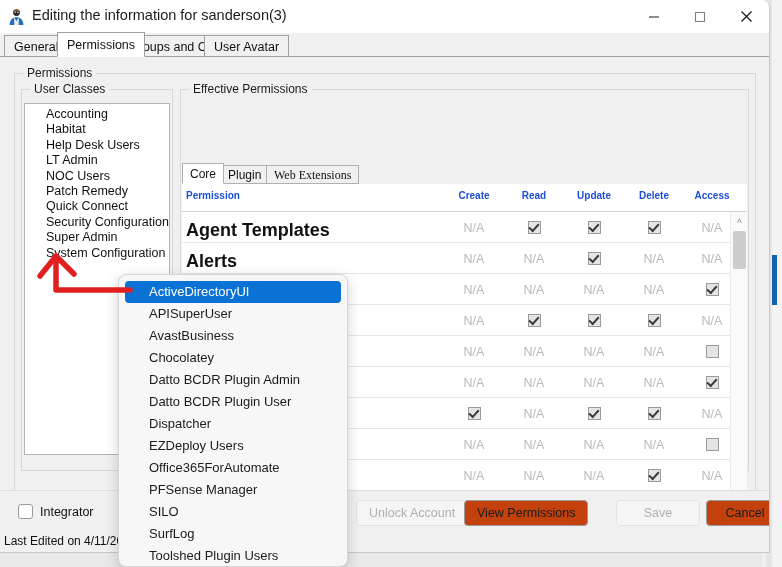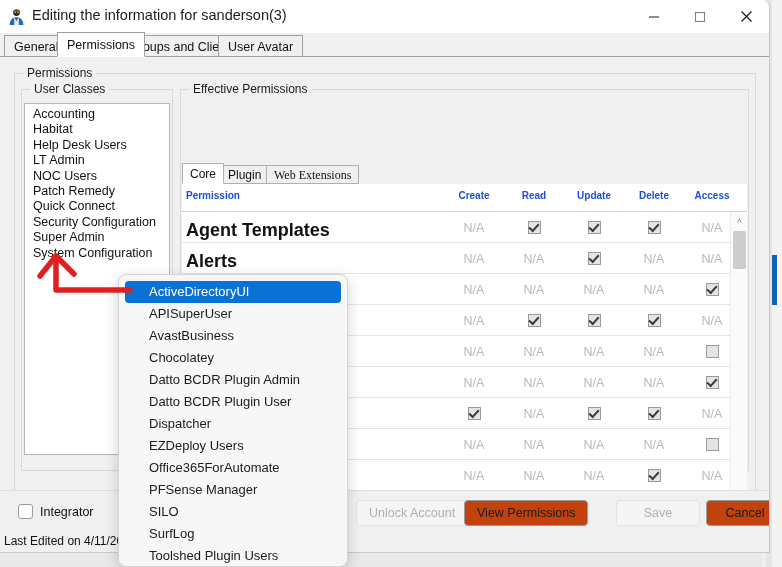--- a/index.html
+++ b/index.html
@@ -121,21 +121,21 @@
   #gb-userclasses { left: 21px; top: 32px; width: 152px; height: 382px; }
   #gb-effective   { left: 180px; top: 32px; width: 569px; height: 382px; }
 
   
   #uclist {
     position: absolute;
     left: 24px; top: 46px;
     width: 146px; height: 352px;
     background: #fff;
     border: 1px solid #b5b5b5;
-    padding: 3px 0 0 6px;
+    padding: 3px 0 0 19px;
     overflow: hidden;
   }
   .uc-item {
     font-size: 12.5px; color: #111;
     line-height: 15.4px;
     white-space: nowrap;
     padding-left: 2px;
   }
 
   
@@ -389,21 +389,21 @@
         <line x1="1.5" y1="1.5" x2="11.5" y2="11.5" stroke="#1b1b1b" stroke-width="1.2"></line>
         <line x1="11.5" y1="1.5" x2="1.5" y2="11.5" stroke="#1b1b1b" stroke-width="1.2"></line>
       </svg>
     </div>
   </div>
 
   <div id="tabstrip">
     <div class="tab" style="left:4px;">General</div>
     <div class="tab active" style="left:57px;">Permissions</div>
     <div class="tab" style="left:119px;">Groups and Clients</div>
-    <div class="tab" style="left:218px;">User Avatar</div>
+    <div class="tab" style="left:204px;">User Avatar</div>
   </div>
 
   <div id="wbody">
 
     <div class="groupbox" id="gb-permissions">
       <span class="grouplabel">Permissions</span>
     </div>
 
     <div class="groupbox" id="gb-userclasses">
       <span class="grouplabel">User Classes</span>

